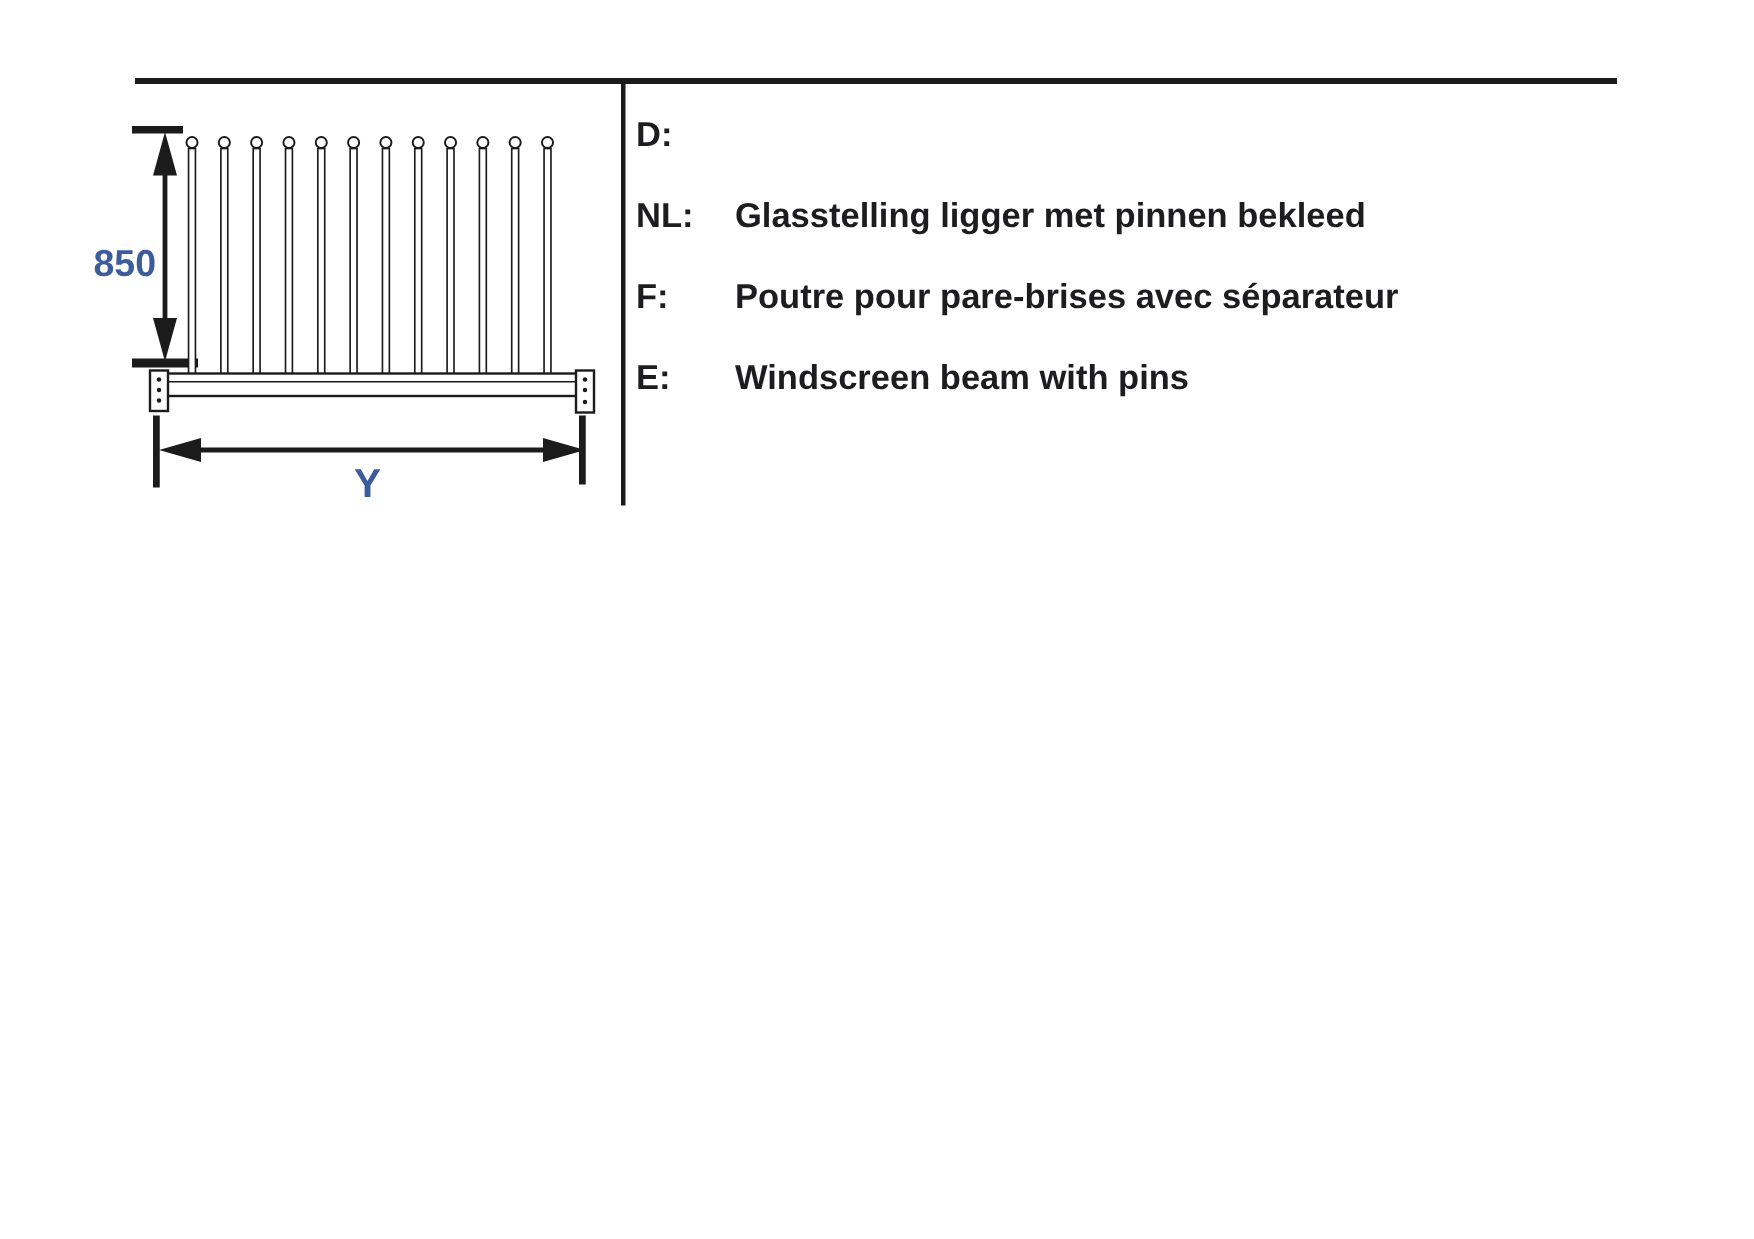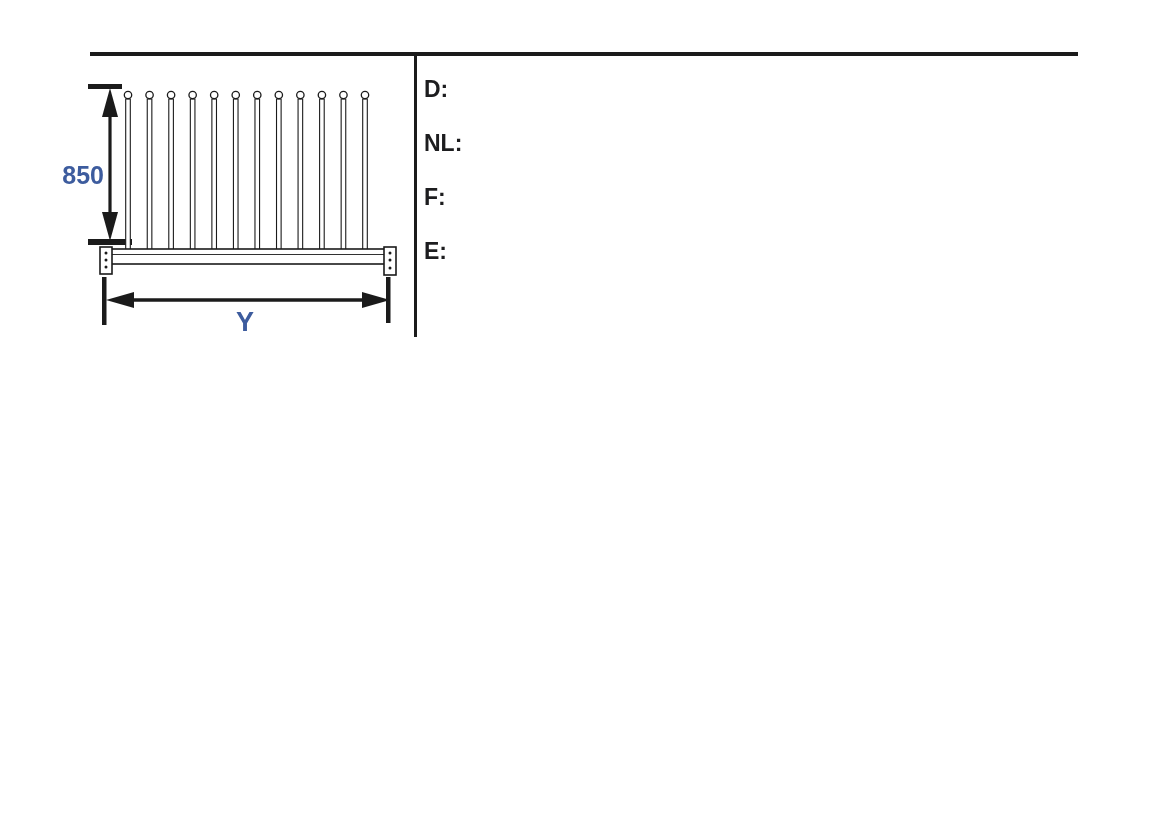--- a/index.html
+++ b/index.html
@@ -118,22 +118,25 @@
 
     <text x="245" y="331" text-anchor="middle" font-size="27" fill="#3d5c9e" class="dim-text">Y</text>
   </svg>
 
   <div class="legend">
     <div class="legend-row">
       <span class="legend-lang">D:</span>
     </div>
     <div class="legend-row">
       <span class="legend-lang">NL:</span>
+      <span class="legend-text">Glasstelling ligger met pinnen bekleed</span>
     </div>
     <div class="legend-row">
       <span class="legend-lang">F:</span>
+      <span class="legend-text">Poutre pour pare-brises avec séparateur</span>
     </div>
     <div class="legend-row">
       <span class="legend-lang">E:</span>
+      <span class="legend-text">Windscreen beam with pins</span>
     </div>
   </div>
 
 </div>
 
 </body></html>

